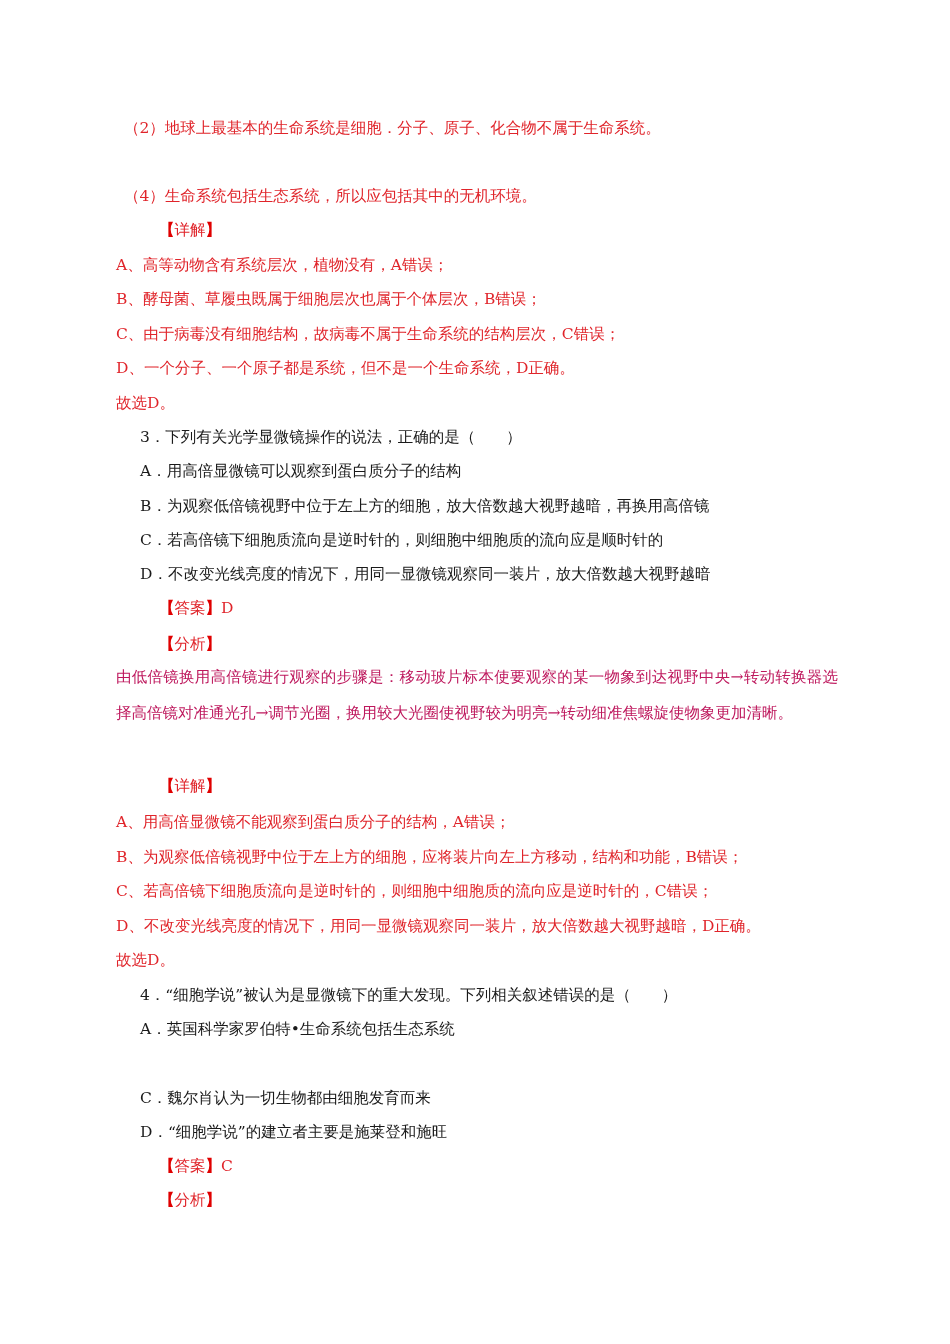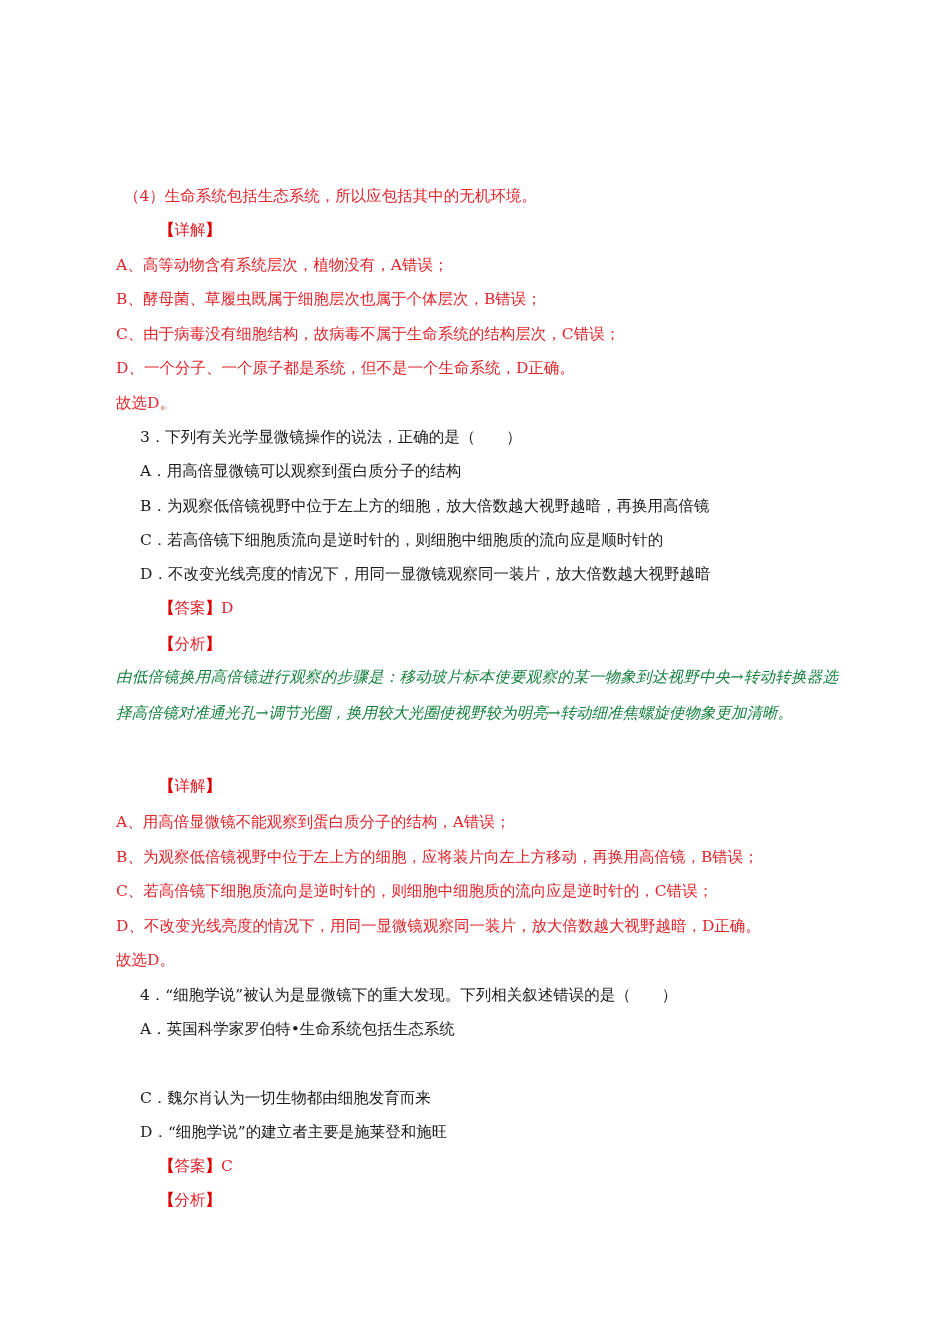--- a/index.html
+++ b/index.html
@@ -5,27 +5,28 @@
   html, body { margin: 0; padding: 0; background: #ffffff; }
   body { width: 950px; height: 1344px; position: relative; overflow: hidden;
          font-family: "DejaVu Serif", "Liberation Serif", serif; font-size: 15.5px; color: #1a1a1a; }
   .page { position: absolute; left: 0; top: 0; width: 950px; height: 1344px; }
   .line { position: absolute; left: 116px; white-space: nowrap; line-height: 20px; height: 20px; }
   .line.indent { left: 124px; }
   .red { color: #e0242a; }
   .label { color: #e0242a; margin-left: 43px; }
   .label .br { color: #e00000; font-weight: bold; }
   .black { color: #1a1a1a; margin-left: 24px; }
-  .para { position: absolute; left: 116px; width: 722px; line-height: 36px; color: #15803d; text-align: justify; font-style: italic; }
+  .para { position: absolute; left: 116px; width: 722px; line-height: 36px; color: #be185d; text-align: justify; }
 </style>
 </head>
 <body>
 
 <div class="page">
 
+  <div class="line indent red" style="top:118px">（2）地球上最基本的生命系统是细胞．分子、原子、化合物不属于生命系统。</div>
   <div class="line indent red" style="top:186px">（4）生命系统包括生态系统，所以应包括其中的无机环境。</div>
 
   <div class="line label" style="top:220px">
     <span class="br">【</span><span>详解</span><span class="br">】</span>
   </div>
   <div class="line red" style="top:255px">A、高等动物含有系统层次，植物没有，A错误；</div>
   <div class="line red" style="top:289px">B、酵母菌、草履虫既属于细胞层次也属于个体层次，B错误；</div>
   <div class="line red" style="top:324px">C、由于病毒没有细胞结构，故病毒不属于生命系统的结构层次，C错误；</div>
   <div class="line red" style="top:358px">D、一个分子、一个原子都是系统，但不是一个生命系统，D正确。</div>
   <div class="line red" style="top:393px">故选D。</div>
@@ -41,21 +42,21 @@
   </div>
   <div class="line label" style="top:634px">
     <span class="br">【</span><span>分析</span><span class="br">】</span>
   </div>
   <div class="para" style="top:659px">由低倍镜换用高倍镜进行观察的步骤是：移动玻片标本使要观察的某一物象到达视野中央→转动转换器选择高倍镜对准通光孔→调节光圈，换用较大光圈使视野较为明亮→转动细准焦螺旋使物象更加清晰。</div>
 
   <div class="line label" style="top:776px">
     <span class="br">【</span><span>详解</span><span class="br">】</span>
   </div>
   <div class="line red" style="top:812px">A、用高倍显微镜不能观察到蛋白质分子的结构，A错误；</div>
-  <div class="line red" style="top:847px">B、为观察低倍镜视野中位于左上方的细胞，应将装片向左上方移动，再换用高倍镜，B错误；</div>
+  <div class="line red" style="top:847px">B、为观察低倍镜视野中位于左上方的细胞，应将装片向左上方移动，结构和功能，B错误；</div>
   <div class="line red" style="top:881px">C、若高倍镜下细胞质流向是逆时针的，则细胞中细胞质的流向应是逆时针的，C错误；</div>
   <div class="line red" style="top:916px">D、不改变光线亮度的情况下，用同一显微镜观察同一装片，放大倍数越大视野越暗，D正确。</div>
   <div class="line red" style="top:950px">故选D。</div>
 
   <div class="line black" style="top:985px">4．“细胞学说”被认为是显微镜下的重大发现。下列相关叙述错误的是（　　）</div>
   <div class="line black" style="top:1019px">A．英国科学家罗伯特•生命系统包括生态系统</div>
   <div class="line black" style="top:1088px">C．魏尔肖认为一切生物都由细胞发育而来</div>
   <div class="line black" style="top:1122px">D．“细胞学说”的建立者主要是施莱登和施旺</div>
 
   <div class="line label" style="top:1156px">

